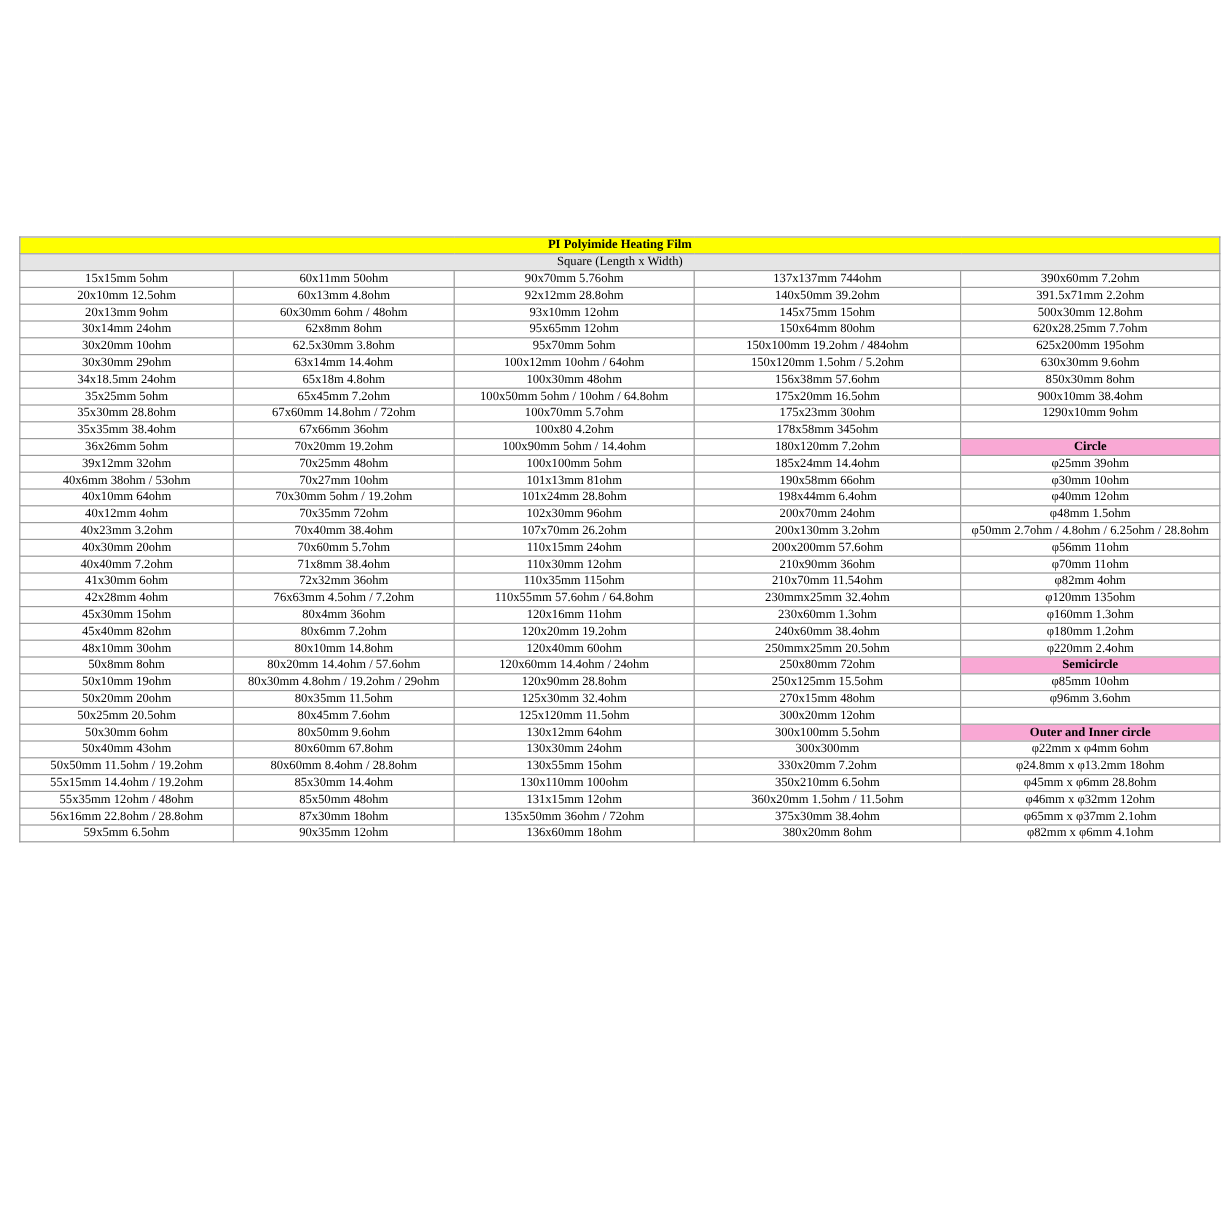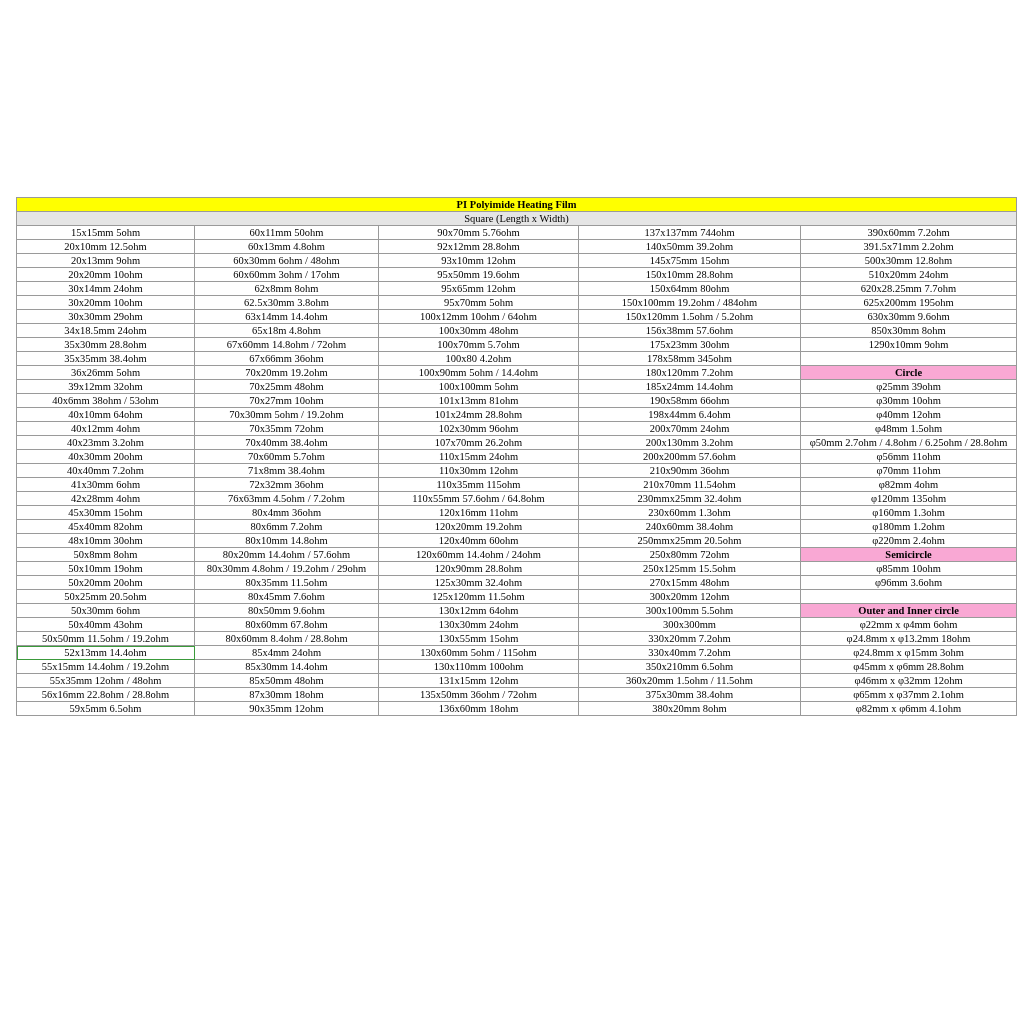--- a/index.html
+++ b/index.html
@@ -96,27 +96,20 @@
           <td>391.5x71mm 2.2ohm</td>
         </tr>
         <tr>
           <td>20x13mm 9ohm</td>
           <td>60x30mm 6ohm / 48ohm</td>
           <td>93x10mm 12ohm</td>
           <td>145x75mm 15ohm</td>
           <td>500x30mm 12.8ohm</td>
         </tr>
         <tr>
-          <td>20x20mm 10ohm</td>
-          <td>60x60mm 3ohm / 17ohm</td>
-          <td>95x50mm 19.6ohm</td>
-          <td>150x10mm 28.8ohm</td>
-          <td>510x20mm 24ohm</td>
-        </tr>
-        <tr>
           <td>30x14mm 24ohm</td>
           <td>62x8mm 8ohm</td>
           <td>95x65mm 12ohm</td>
           <td>150x64mm 80ohm</td>
           <td>620x28.25mm 7.7ohm</td>
         </tr>
         <tr>
           <td>30x20mm 10ohm</td>
           <td>62.5x30mm 3.8ohm</td>
           <td>95x70mm 5ohm</td>
@@ -131,20 +124,27 @@
           <td>630x30mm 9.6ohm</td>
         </tr>
         <tr>
           <td>34x18.5mm 24ohm</td>
           <td>65x18m 4.8ohm</td>
           <td>100x30mm 48ohm</td>
           <td>156x38mm 57.6ohm</td>
           <td>850x30mm 8ohm</td>
         </tr>
         <tr>
+          <td>35x25mm 5ohm</td>
+          <td>65x45mm 7.2ohm</td>
+          <td>100x50mm 5ohm / 10ohm / 64.8ohm</td>
+          <td>175x20mm 16.5ohm</td>
+          <td>900x10mm 38.4ohm</td>
+        </tr>
+        <tr>
           <td>35x30mm 28.8ohm</td>
           <td>67x60mm 14.8ohm / 72ohm</td>
           <td>100x70mm 5.7ohm</td>
           <td>175x23mm 30ohm</td>
           <td>1290x10mm 9ohm</td>
         </tr>
         <tr>
           <td>35x35mm 38.4ohm</td>
           <td>67x66mm 36ohm</td>
           <td>100x80 4.2ohm</td>
@@ -285,27 +285,20 @@
           <td>φ22mm x φ4mm 6ohm</td>
         </tr>
         <tr>
           <td>50x50mm 11.5ohm / 19.2ohm</td>
           <td>80x60mm 8.4ohm / 28.8ohm</td>
           <td>130x55mm 15ohm</td>
           <td>330x20mm 7.2ohm</td>
           <td>φ24.8mm x φ13.2mm 18ohm</td>
         </tr>
         <tr>
-          <td class=" greenbox">52x13mm 14.4ohm</td>
-          <td>85x4mm 24ohm</td>
-          <td>130x60mm 5ohm / 115ohm</td>
-          <td>330x40mm 7.2ohm</td>
-          <td>φ24.8mm x φ15mm 3ohm</td>
-        </tr>
-        <tr>
           <td>55x15mm 14.4ohm / 19.2ohm</td>
           <td>85x30mm 14.4ohm</td>
           <td>130x110mm 100ohm</td>
           <td>350x210mm 6.5ohm</td>
           <td>φ45mm x φ6mm 28.8ohm</td>
         </tr>
         <tr>
           <td>55x35mm 12ohm / 48ohm</td>
           <td>85x50mm 48ohm</td>
           <td>131x15mm 12ohm</td>

